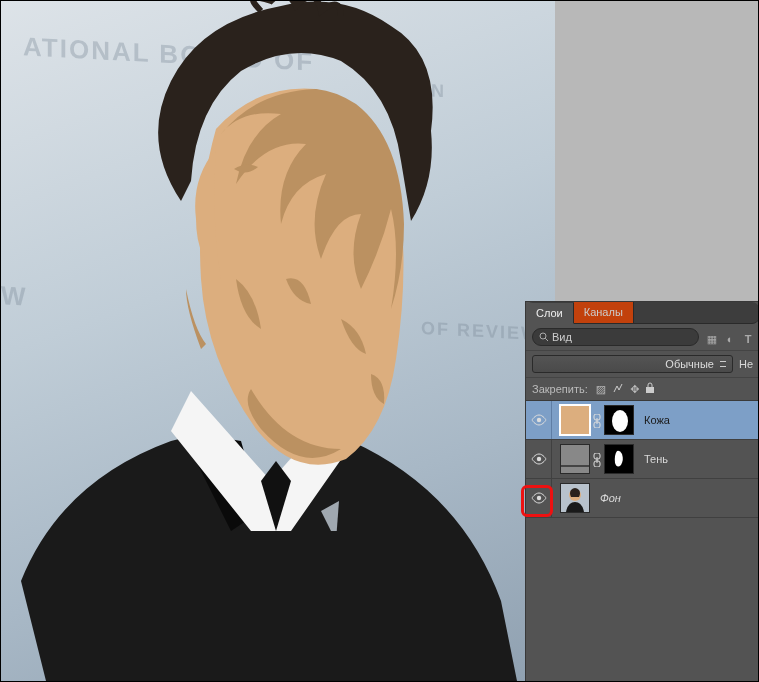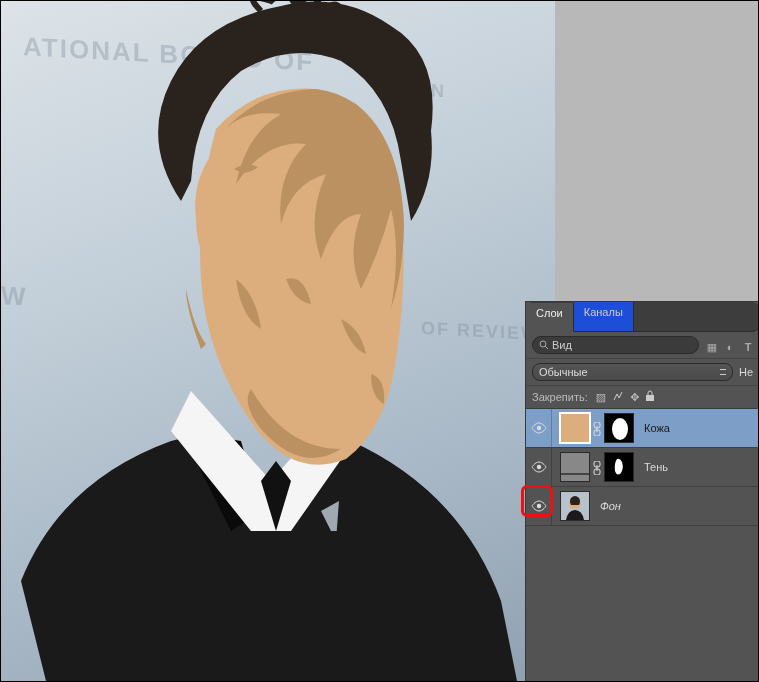--- a/index.html
+++ b/index.html
@@ -63,28 +63,28 @@
     width: 234px; height: 380px;
     background: #535353;
     color: #d8d8d8;
     font-size: 11px;
     border-top: 1px solid #383838;
     border-left: 1px solid #383838;
   }
   .tabs {
     display: flex;
     background: #3d3d3d;
-    height: 30px;
+    height: 22px;
     border-bottom: 1px solid #2a2a2a;
     border-radius: 7px;
   }
   .tab {
     padding: 4px 10px 3px;
     color: #ccc;
-    background: #1d4ed8;
+    background: #c2410c;
     border-right: 1px solid #2a2a2a;
     cursor: default;
   }
   .tab.active {
     background: #535353;
     color: #eee;
     border-bottom: 1px solid #535353;
     position: relative;
     top: 1px;
   }
@@ -112,27 +112,28 @@
   .blend-row {
     display: flex;
     align-items: center;
     padding: 4px 6px;
     gap: 6px;
     border-bottom: 1px solid #444;
   }
   .select {
     background: linear-gradient(#545454,#4a4a4a);
     border: 1px solid #2a2a2a;
-    border-radius: 8px;
+    border-radius: 3px;
     color: #ddd;
     padding: 2px 18px 2px 6px;
     height: 18px;
     flex: 1;
     position: relative;
     font-size: 11px;
+    text-align: right;
   }
   .select::after {
     content: "";
     position: absolute;
     right: 4px; top: 3px;
     width: 10px; height: 10px;
     background:
       linear-gradient(#ccc,#ccc) no-repeat center 2px / 6px 1px,
       linear-gradient(#ccc,#ccc) no-repeat center 7px / 6px 1px;
   }

